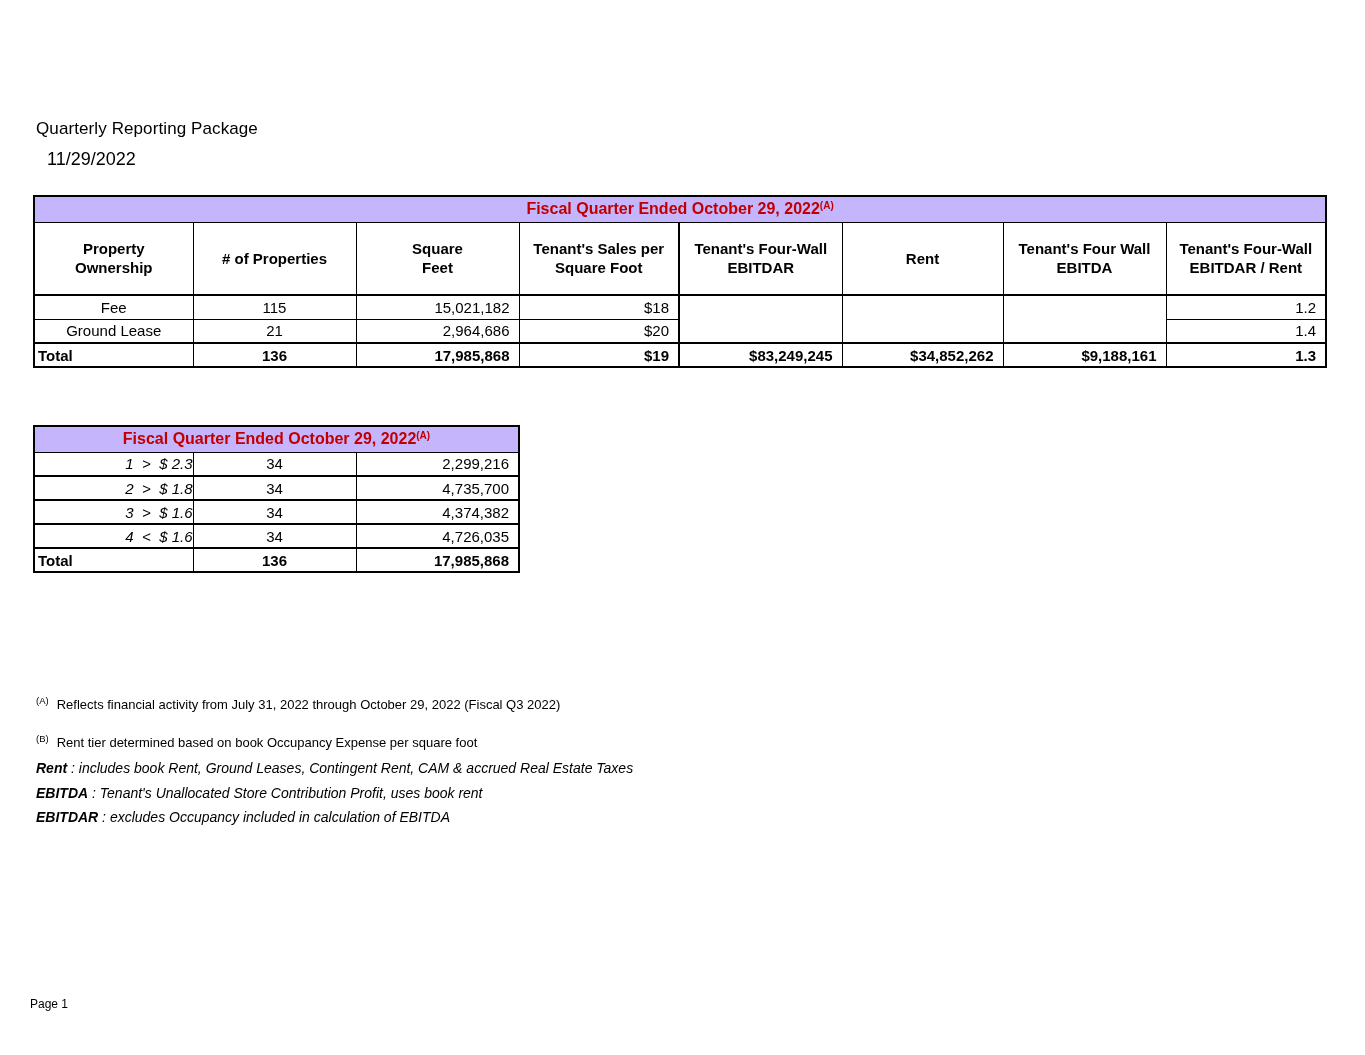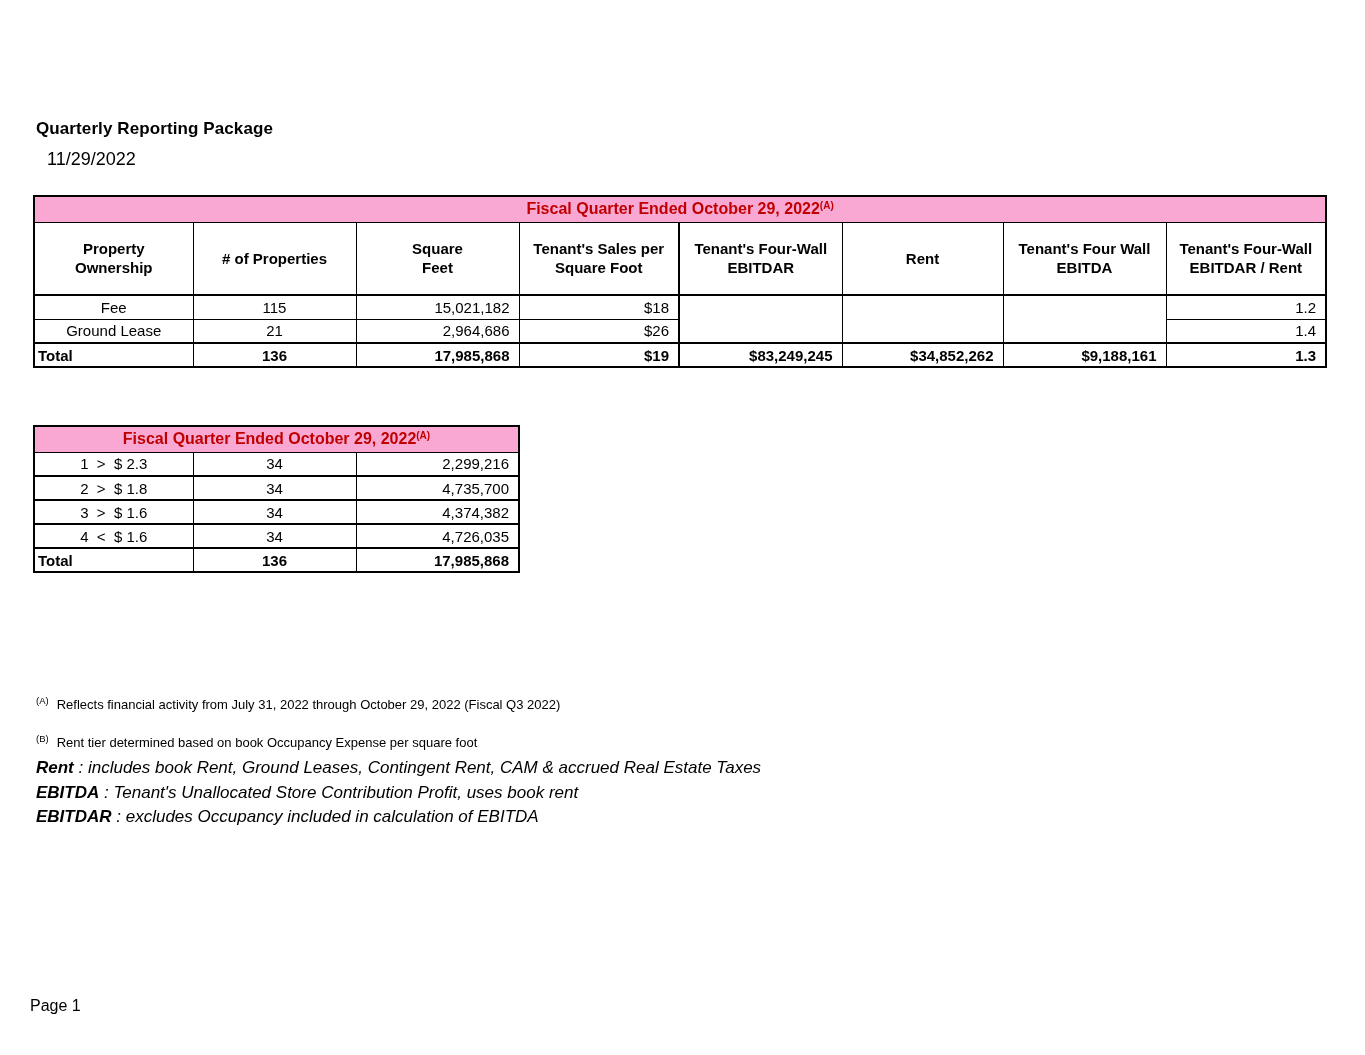--- a/index.html
+++ b/index.html
@@ -4,57 +4,57 @@
 <style>
   * { box-sizing: border-box; }
   html,body { margin:0; padding:0; }
   body {
     width:1365px; height:1055px; background:#ffffff; position:relative;
     font-family:"Liberation Sans","DejaVu Sans",sans-serif; color:#000;
     overflow:hidden;
   }
   .abs { position:absolute; }
 
-  #page-title { left:36px; top:119px; font-size:17px; font-weight:bold; letter-spacing:0.1px; }
+  #page-title { left:36px; top:119px; font-size:17px; font-weight:normal; letter-spacing:0.1px; }
   #report-date { left:47px; top:149px; font-size:18px; }
 
   table { border-collapse:collapse; table-layout:fixed; border:2px solid #000; background:#fff; }
   #t1 { left:33px; top:195px; width:1292px; }
   #t2 { left:33px; top:425px; width:485px; }
   td, th { border:1px solid #000; padding:0; font-size:15px; overflow:hidden; vertical-align:middle; }
 
   .title-row td {
-    background:#f9a8d4; color:#C00000; font-weight:bold; font-size:16px;
+    background:#c4b5fd; color:#C00000; font-weight:bold; font-size:16px;
     text-align:center; height:26px; border-bottom:1px solid #000;
   }
   .title-row sup { font-size:10px; vertical-align:5px; }
 
   .header-row th { font-weight:bold; text-align:center; line-height:19px; border-bottom:2px solid #000; background:#fff; }
   #t1 .header-row th { height:73px; }
   #t2 .header-row th { height:76px; }
   .header-row sup { font-size:10px; vertical-align:4px; }
 
   .drow td { height:24px; }
   #t2 .drow td { border-bottom-width:2px; }
 
   .total-row td { border-top:2px solid #000; font-weight:bold; height:24px; }
 
   .c   { text-align:center; }
   .r   { text-align:right; padding-right:9px; }
   .lab { text-align:left;  padding-left:3px; }
   .bl2 { border-left:2px solid #000; }
-  .tier { white-space:pre; text-align:center; }
+  .tier { white-space:pre; text-align:right;font-style:italic; }
 
   #footnotes { left:36px; top:684px; font-size:13px; line-height:34px; }
   #footnotes sup { font-size:9.5px; margin-right:8px; vertical-align:super; }
 
-  #definitions { left:36px; top:756px; font-style:italic; font-size:17px; line-height:24.5px; }
+  #definitions { left:36px; top:756px; font-style:italic; font-size:14px; line-height:24.5px; }
   #definitions b { font-weight:bold; }
 
-  #page-footer { left:30px; top:997px; font-size:16px; }
+  #page-footer { left:30px; top:997px; font-size:12px; }
 </style>
 </head>
 <body>
 
 <div class="abs" id="page-title">Quarterly Reporting Package</div>
 <div class="abs" id="report-date">11/29/2022</div>
 
 <table class="abs" id="t1">
   <colgroup>
     <col style="width:159px">
@@ -111,21 +111,21 @@
     <td class="r">$18</td>
     <td class="bl2" rowspan="2"></td>
     <td rowspan="2"></td>
     <td rowspan="2"></td>
     <td class="r">1.2</td>
   </tr>
   <tr class="drow">
     <td class="c">Ground Lease</td>
     <td class="c">21</td>
     <td class="r">2,964,686</td>
-    <td class="r">$26</td>
+    <td class="r">$20</td>
     <td class="r">1.4</td>
   </tr>
   <tr class="total-row">
     <td class="lab">Total</td>
     <td class="c">136</td>
     <td class="r">17,985,868</td>
     <td class="r">$19</td>
     <td class="r bl2">$83,249,245</td>
     <td class="r">$34,852,262</td>
     <td class="r">$9,188,161</td>

